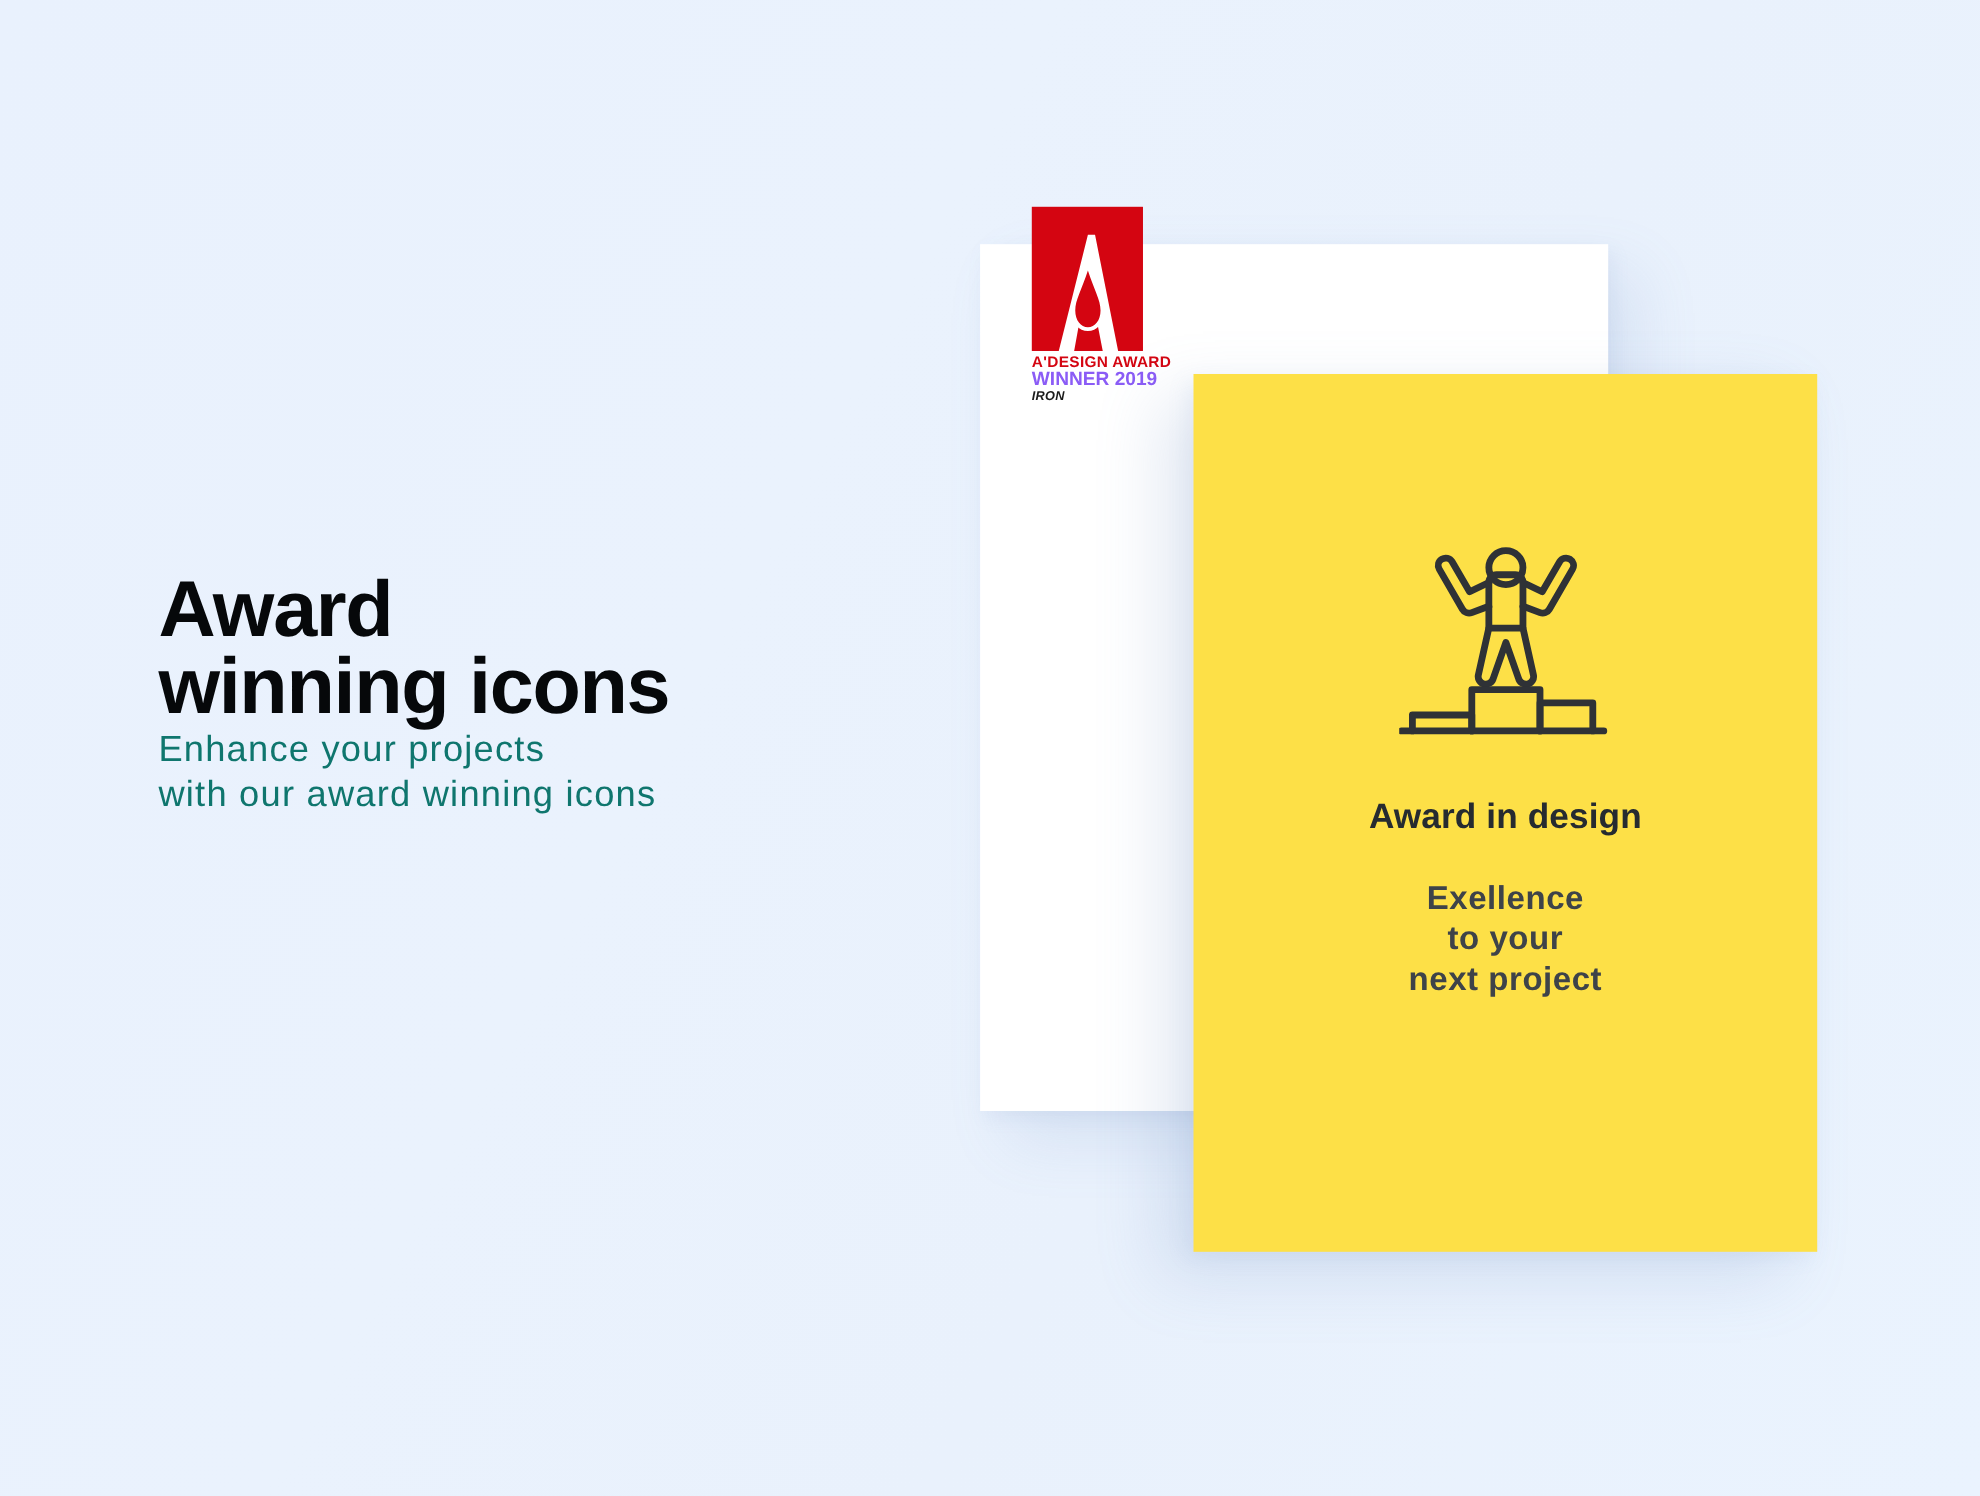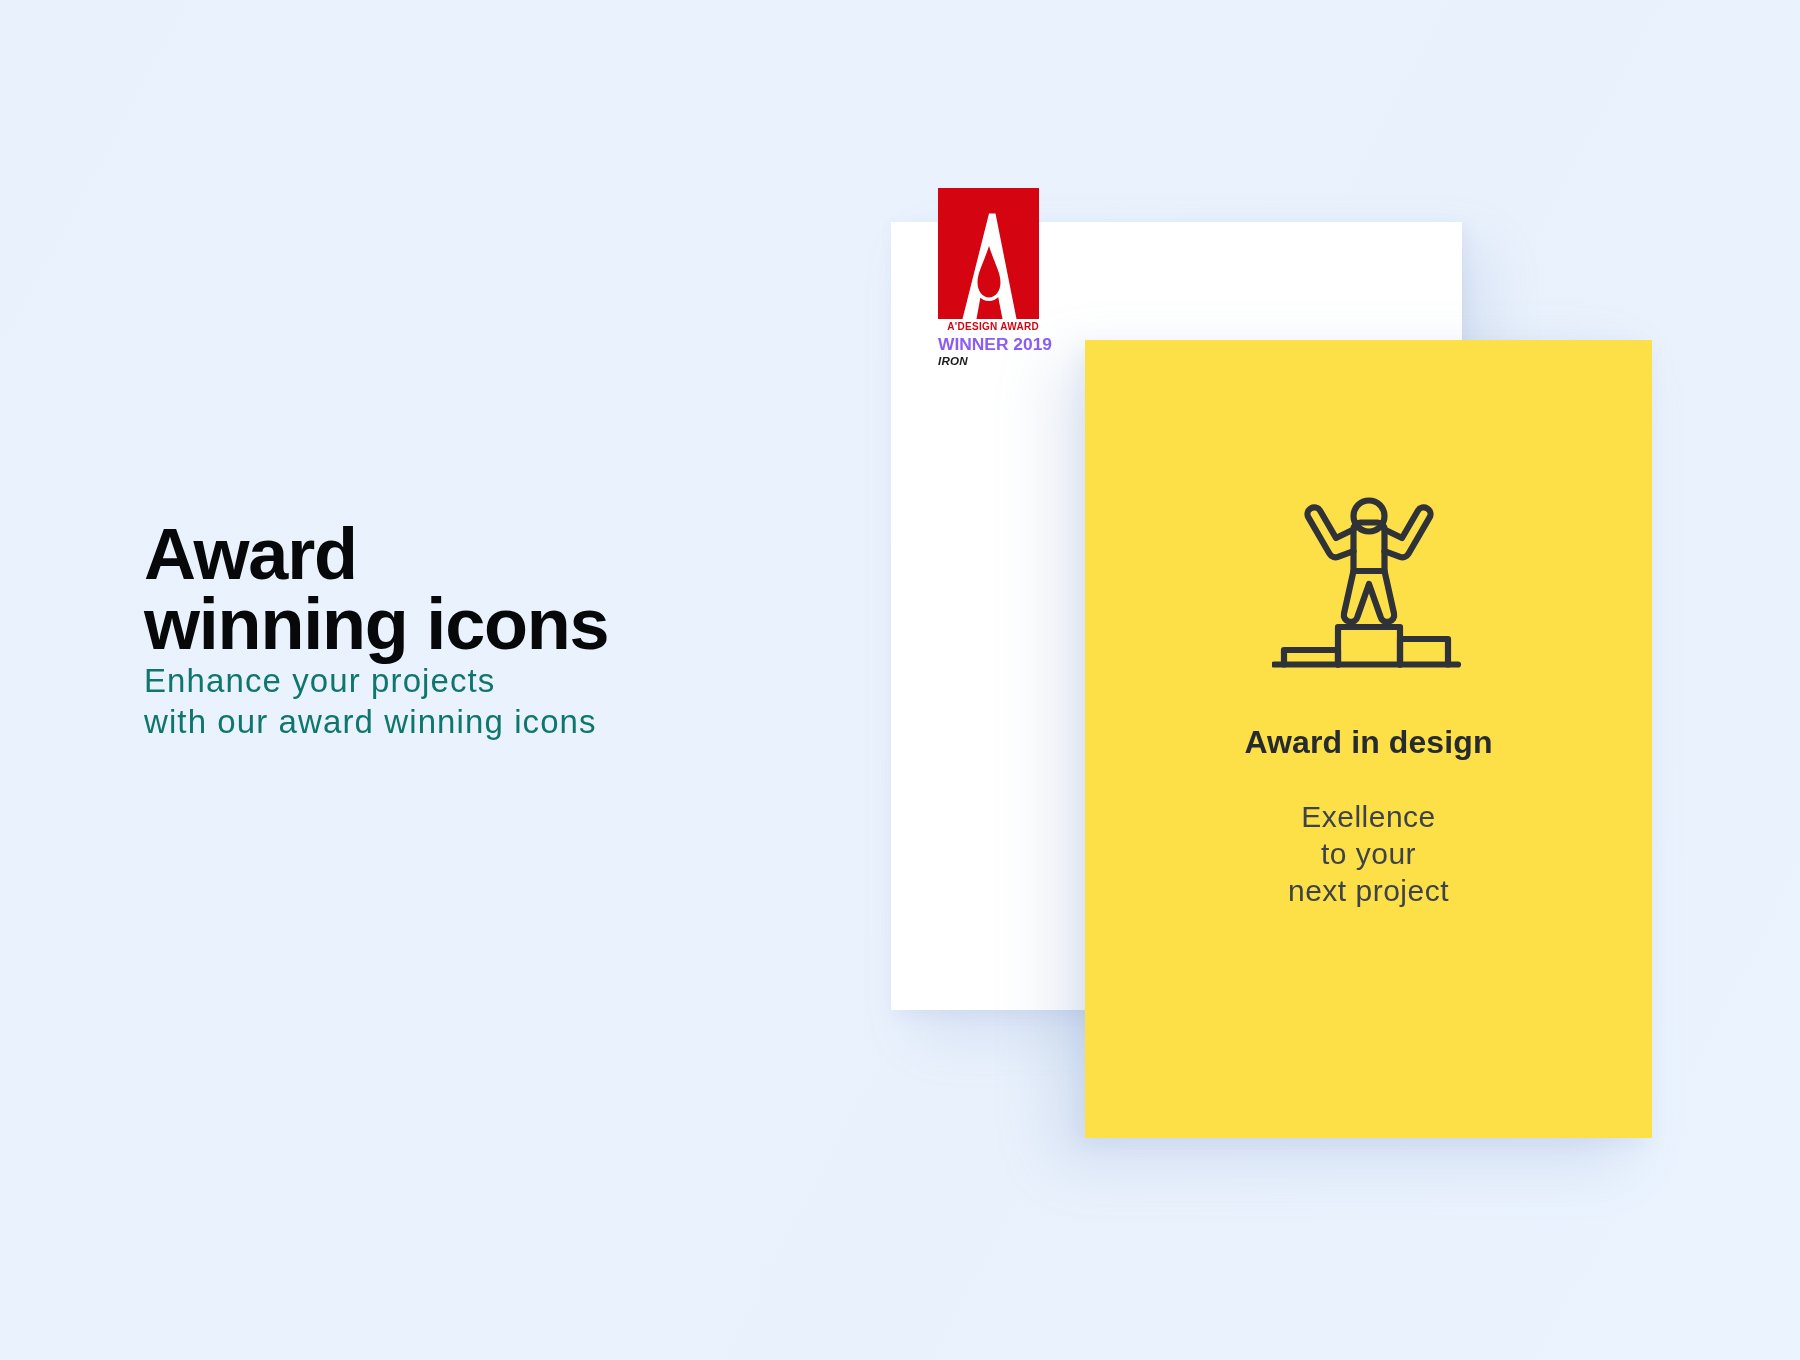--- a/index.html
+++ b/index.html
@@ -85,21 +85,21 @@
   }
   #badge-mark svg { display:block; }
 
   #badge-line1 {
     position:absolute;
     left:0;
     top:133px;
     width:101px;
     text-align:right;
     font-family:"Liberation Sans", sans-serif;
-    font-size:10px;
+    font-size:14px;
     font-weight:700;
     letter-spacing:0.3px;
     color:#d40511;
     white-space:nowrap;
   }
   #badge-line2 {
     position:absolute;
     left:0;
     top:146px;
     width:101px;
@@ -156,21 +156,21 @@
     letter-spacing:0.1px;
     color:#262b30;
     text-align:center;
   }
 
   #front-body {
     margin-top:38px;
     font-family:"Liberation Sans", sans-serif;
     font-size:30px;
     line-height:1.23;
-    font-weight:400;
+    font-weight:700;
     letter-spacing:0.5px;
     color:#3e4349;
     text-align:center;
     white-space:pre-line;
   }
 </style>
 </head>
 <body>
 
 <div id="left-panel">

